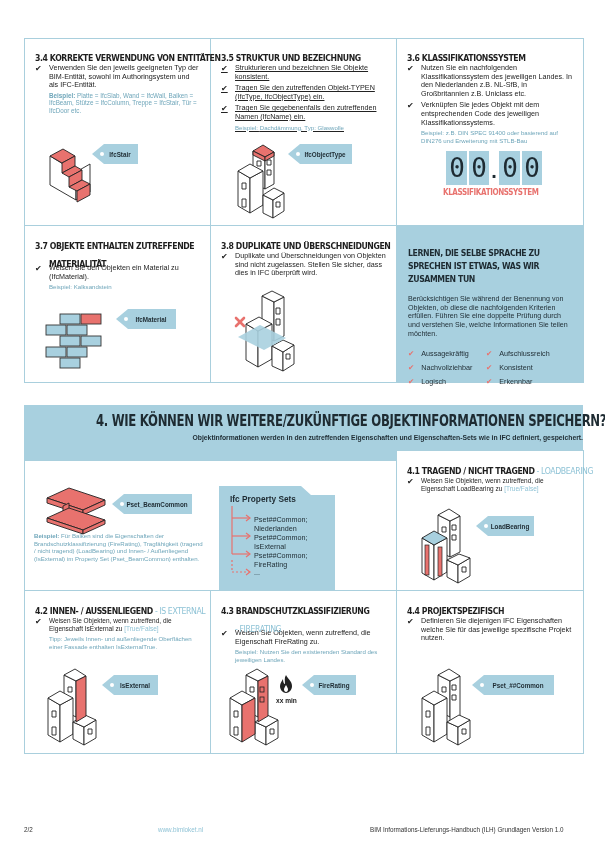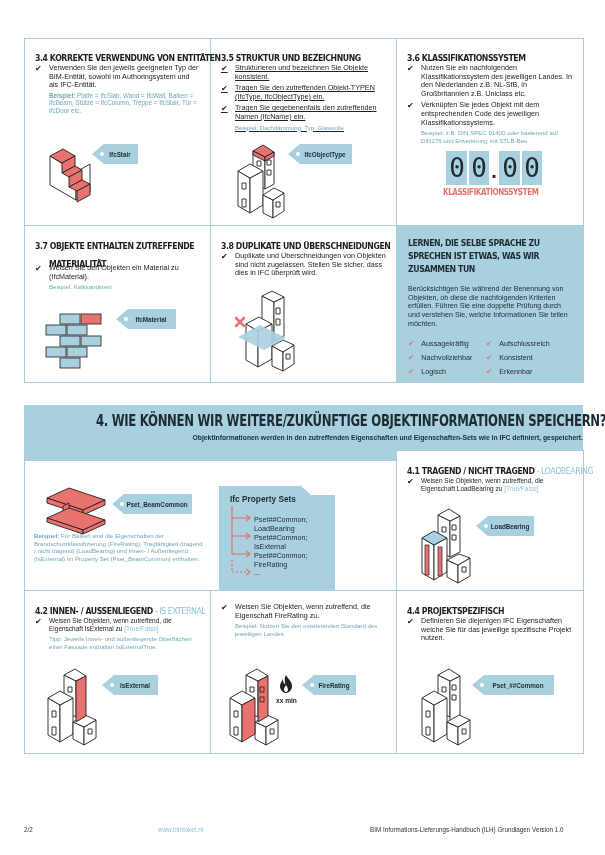--- a/index.html
+++ b/index.html
@@ -23,21 +23,21 @@
   .tf { color: #8fc3d6; }
 
   .tag { position: absolute; height: 20px; background: #a8d0df; clip-path: polygon(12px 0, 100% 0, 100% 100%, 12px 100%, 0 50%); display: flex; align-items: center; justify-content: center; font-size: 6.3px; font-weight: bold; color: #1e2b32; padding-left: 10px; }
   .tag::before { content: ""; position: absolute; left: 8px; top: 8px; width: 4px; height: 4px; border-radius: 50%; background: #fff; }
 
   svg { position: absolute; overflow: visible; }
 
   .digit { position: absolute; width: 30px; height: 34px; background: #a8d0df; font-family: "DejaVu Sans Mono", monospace; font-size: 26px; line-height: 34px; text-align: center; color: #1e2b32; }
   .klass { position: absolute; font-family: "DejaVu Sans", sans-serif; font-weight: bold; font-size: 9px; color: #e8726e; letter-spacing: -0.5px; transform: scaleX(0.8); transform-origin: left center; white-space: nowrap; }
 
-  .learn { position: absolute; background: #a8d0df; padding: 10px 11px; }
+  .learn { position: absolute; background: #a8d0df; padding: 20px 11px; }
   .learn .lt { font-family: "DejaVu Sans", sans-serif; font-weight: bold; font-size: 9.5px; line-height: 13px; color: #1e2b32; letter-spacing: -0.5px; text-transform: uppercase; transform: scaleX(0.82); transform-origin: left top; width: 210px; }
   .learn .lp { font-size: 7.1px; line-height: 8.7px; color: #1e2b32; margin-top: 10px; }
   .learn .grid { display: grid; grid-template-columns: 78px 80px; row-gap: 5px; margin-top: 10px; }
   .learn .gi { font-size: 7.2px; color: #1e2b32; display: flex; align-items: center; }
   .learn .gi .ck { color: #e8726e; font-size: 7.5px; margin-right: 7px; }
 
   .s4head { position: absolute; left: 24px; top: 405px; width: 559px; height: 55px; background: #a8d0df; text-align: right; }
   .s4head .h { font-family: "DejaVu Sans", sans-serif; font-size: 15px; font-weight: bold; color: #1e2b32; letter-spacing: -0.4px; display: inline-block; transform: scaleX(0.78); transform-origin: center; white-space: nowrap; margin-top: 7px; }
   .s4head .sub { font-size: 6.8px; color: #1e2b32; font-weight: bold; margin-top: 4px; }
 
@@ -273,21 +273,21 @@
         <polyline points="16,9 20,12 16,15"></polyline>
       <line x1="2" y1="30" x2="20" y2="30"></line>
         <polyline points="16,27 20,30 16,33"></polyline>
       <line x1="2" y1="48" x2="20" y2="48"></line>
         <polyline points="16,45 20,48 16,51"></polyline>
       <line x1="2" y1="54" x2="2" y2="64" stroke-dasharray="2,2"></line>
       <line x1="2" y1="66" x2="20" y2="66" stroke-dasharray="2,2"></line>
         <polyline points="16,63 20,66 16,69"></polyline>
     </g>
   </svg>
-  <div class="pi" style="top:29px;">Pset##Common; LoadBearing</div>
+  <div class="pi" style="top:29px;">Pset##Common; Niederlanden</div>
   <div class="pi" style="top:47px;">Pset##Common; IsExternal</div>
   <div class="pi" style="top:65px;">Pset##Common; FireRating</div>
   <div class="pi" style="top:82px;">...</div>
 </div>
 
 <div class="cell" style="left:397px; top:451px; width:186px;">
   <div class="title-wrap"><span class="title"><span>4.1 Tragend / Nicht tragend</span><span class="accent"> - LoadBearing</span></span></div>
   <div class="check">
       <span class="ck">✔</span>
       <span class="tx" style="font-size:6.5px; line-height:8px;"><span>Weisen Sie Objekten, wenn zutreffend, die Eigenschaft LoadBearing zu</span> <span class="tf">[True/False]</span></span>
@@ -338,20 +338,24 @@
     <rect x="24" y="22" width="4" height="5"></rect>
     <rect x="8" y="46" width="4" height="6"></rect>
     <rect x="8" y="62" width="4" height="8"></rect>
     <rect x="44" y="64" width="4" height="5"></rect>
   </g>
   <polygon points="32,16 32,57 42,51 42,11" fill="#e8726e" stroke="#222" stroke-width="0.9"></polygon>
 </svg>
 <div class="tag" style="left:102px; top:675px; width:56px;">IsExternal</div>
 
 <div class="cell" style="left:211px; top:591px; width:185px;">
+  <div style="height:26px;">
+    <span class="title">4.3 Brandschutzklassifizierung</span><br>
+    <span class="title" style="margin-left:14px;"><span class="accent">- FireRating</span></span>
+  </div>
   <div class="check">
       <span class="ck">✔</span>
       <span class="tx">Weisen Sie Objekten, wenn zutreffend, die Eigenschaft FireRating zu.</span>
     </div>
   <div class="example" style="font-size:6.1px;">
     <span>Beispiel:</span>
     <span>Nutzen Sie den existierenden Standard des jeweiligen Landes.</span>
   </div>
 </div>
 <svg style="left:226px; top:665px;" width="60" height="82" viewBox="0 0 60 82">

